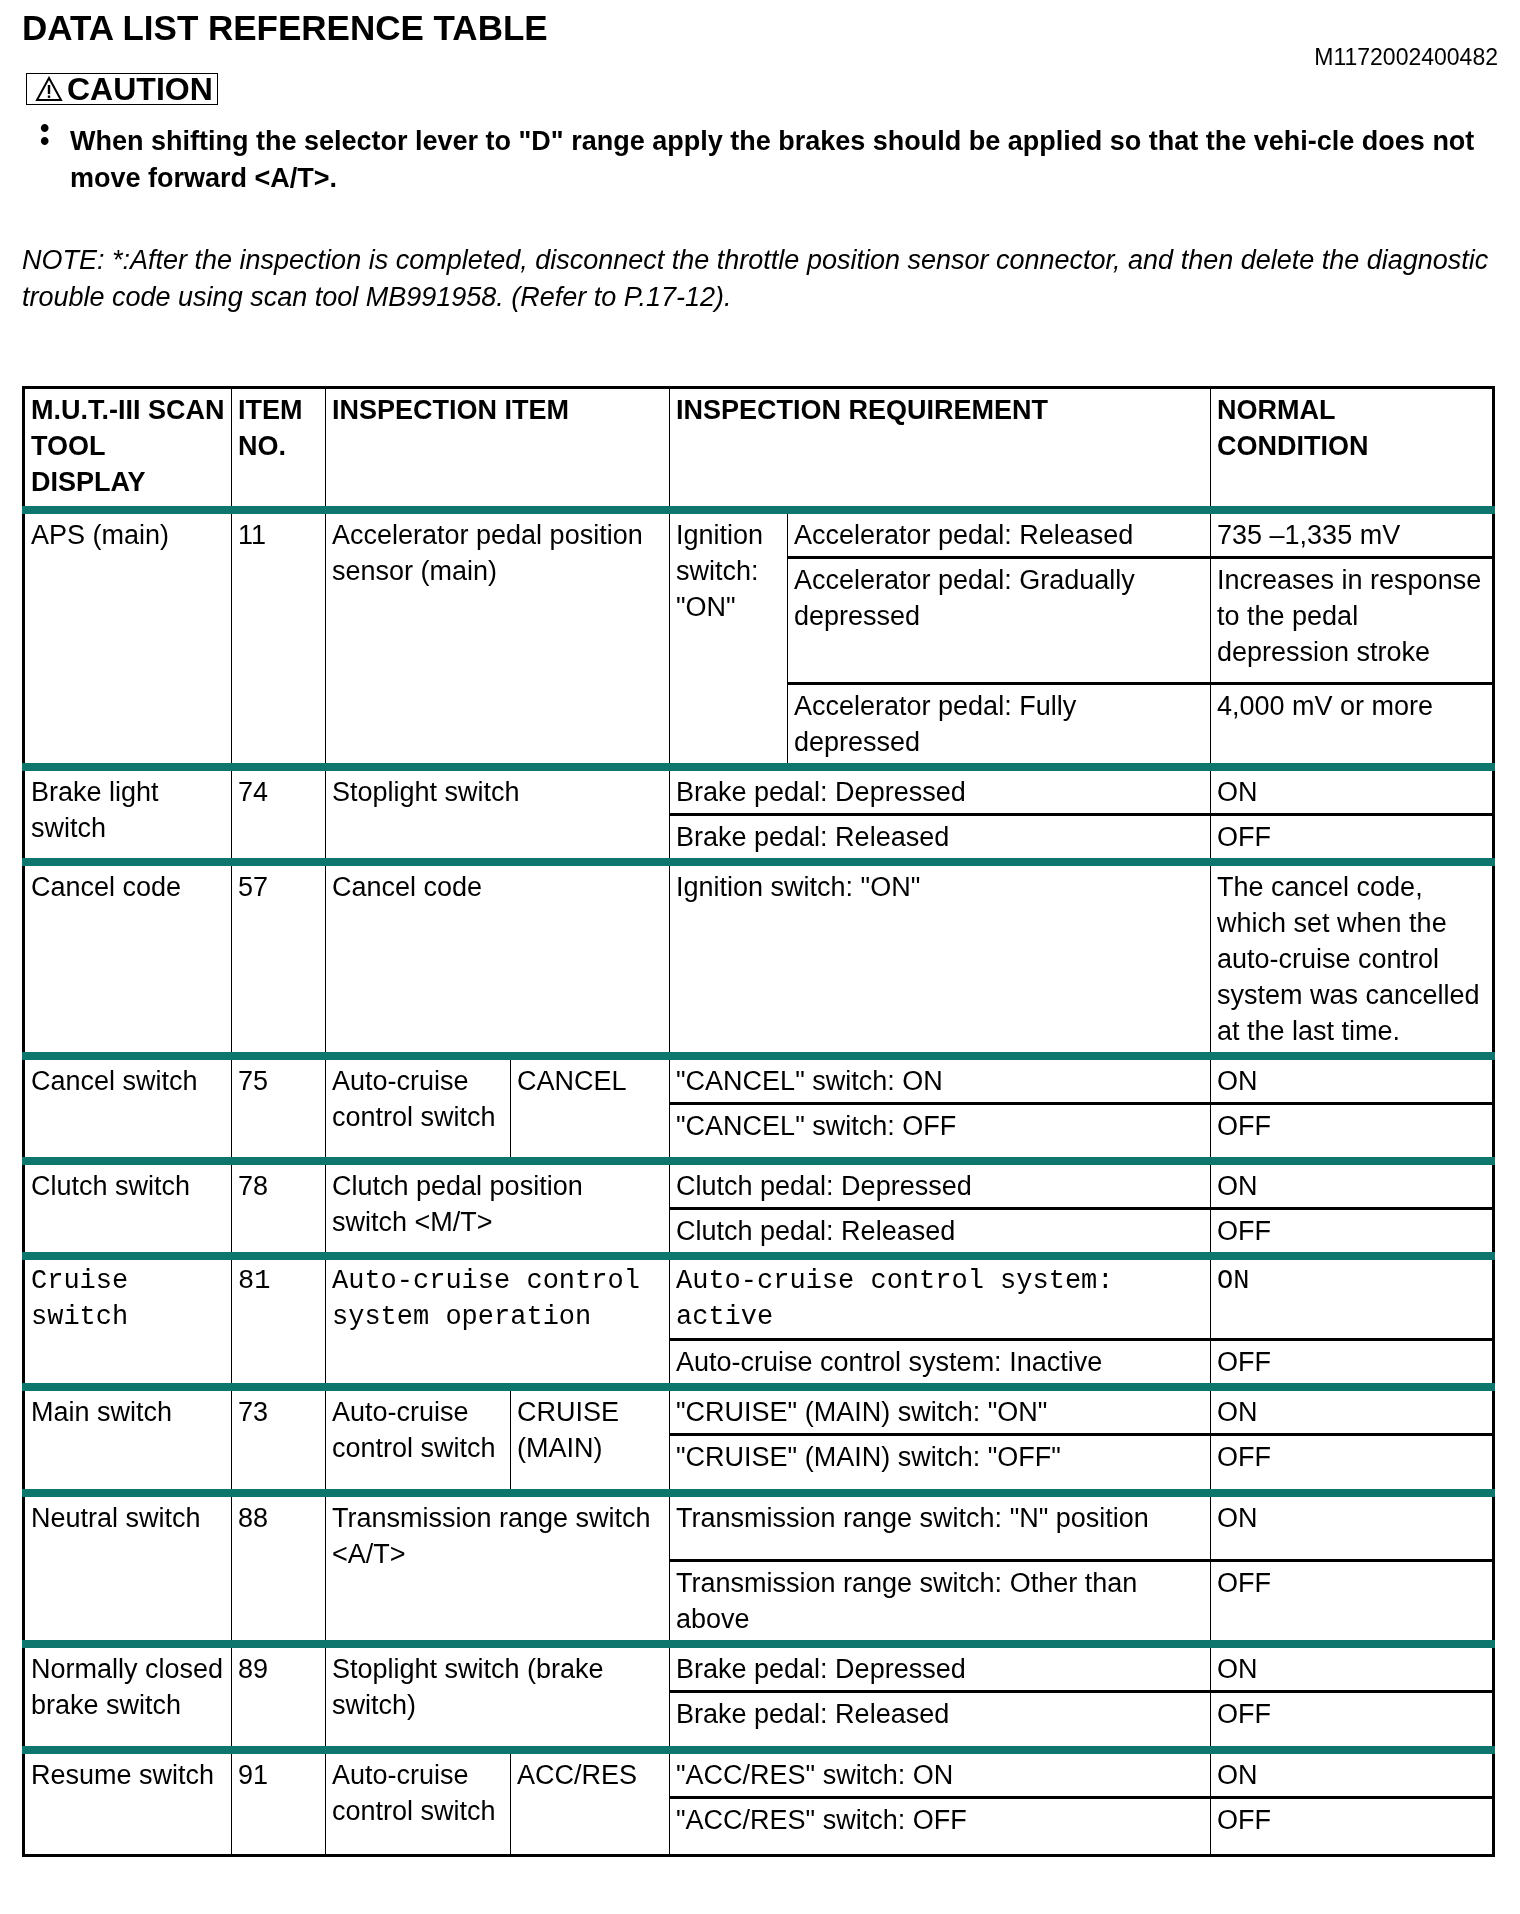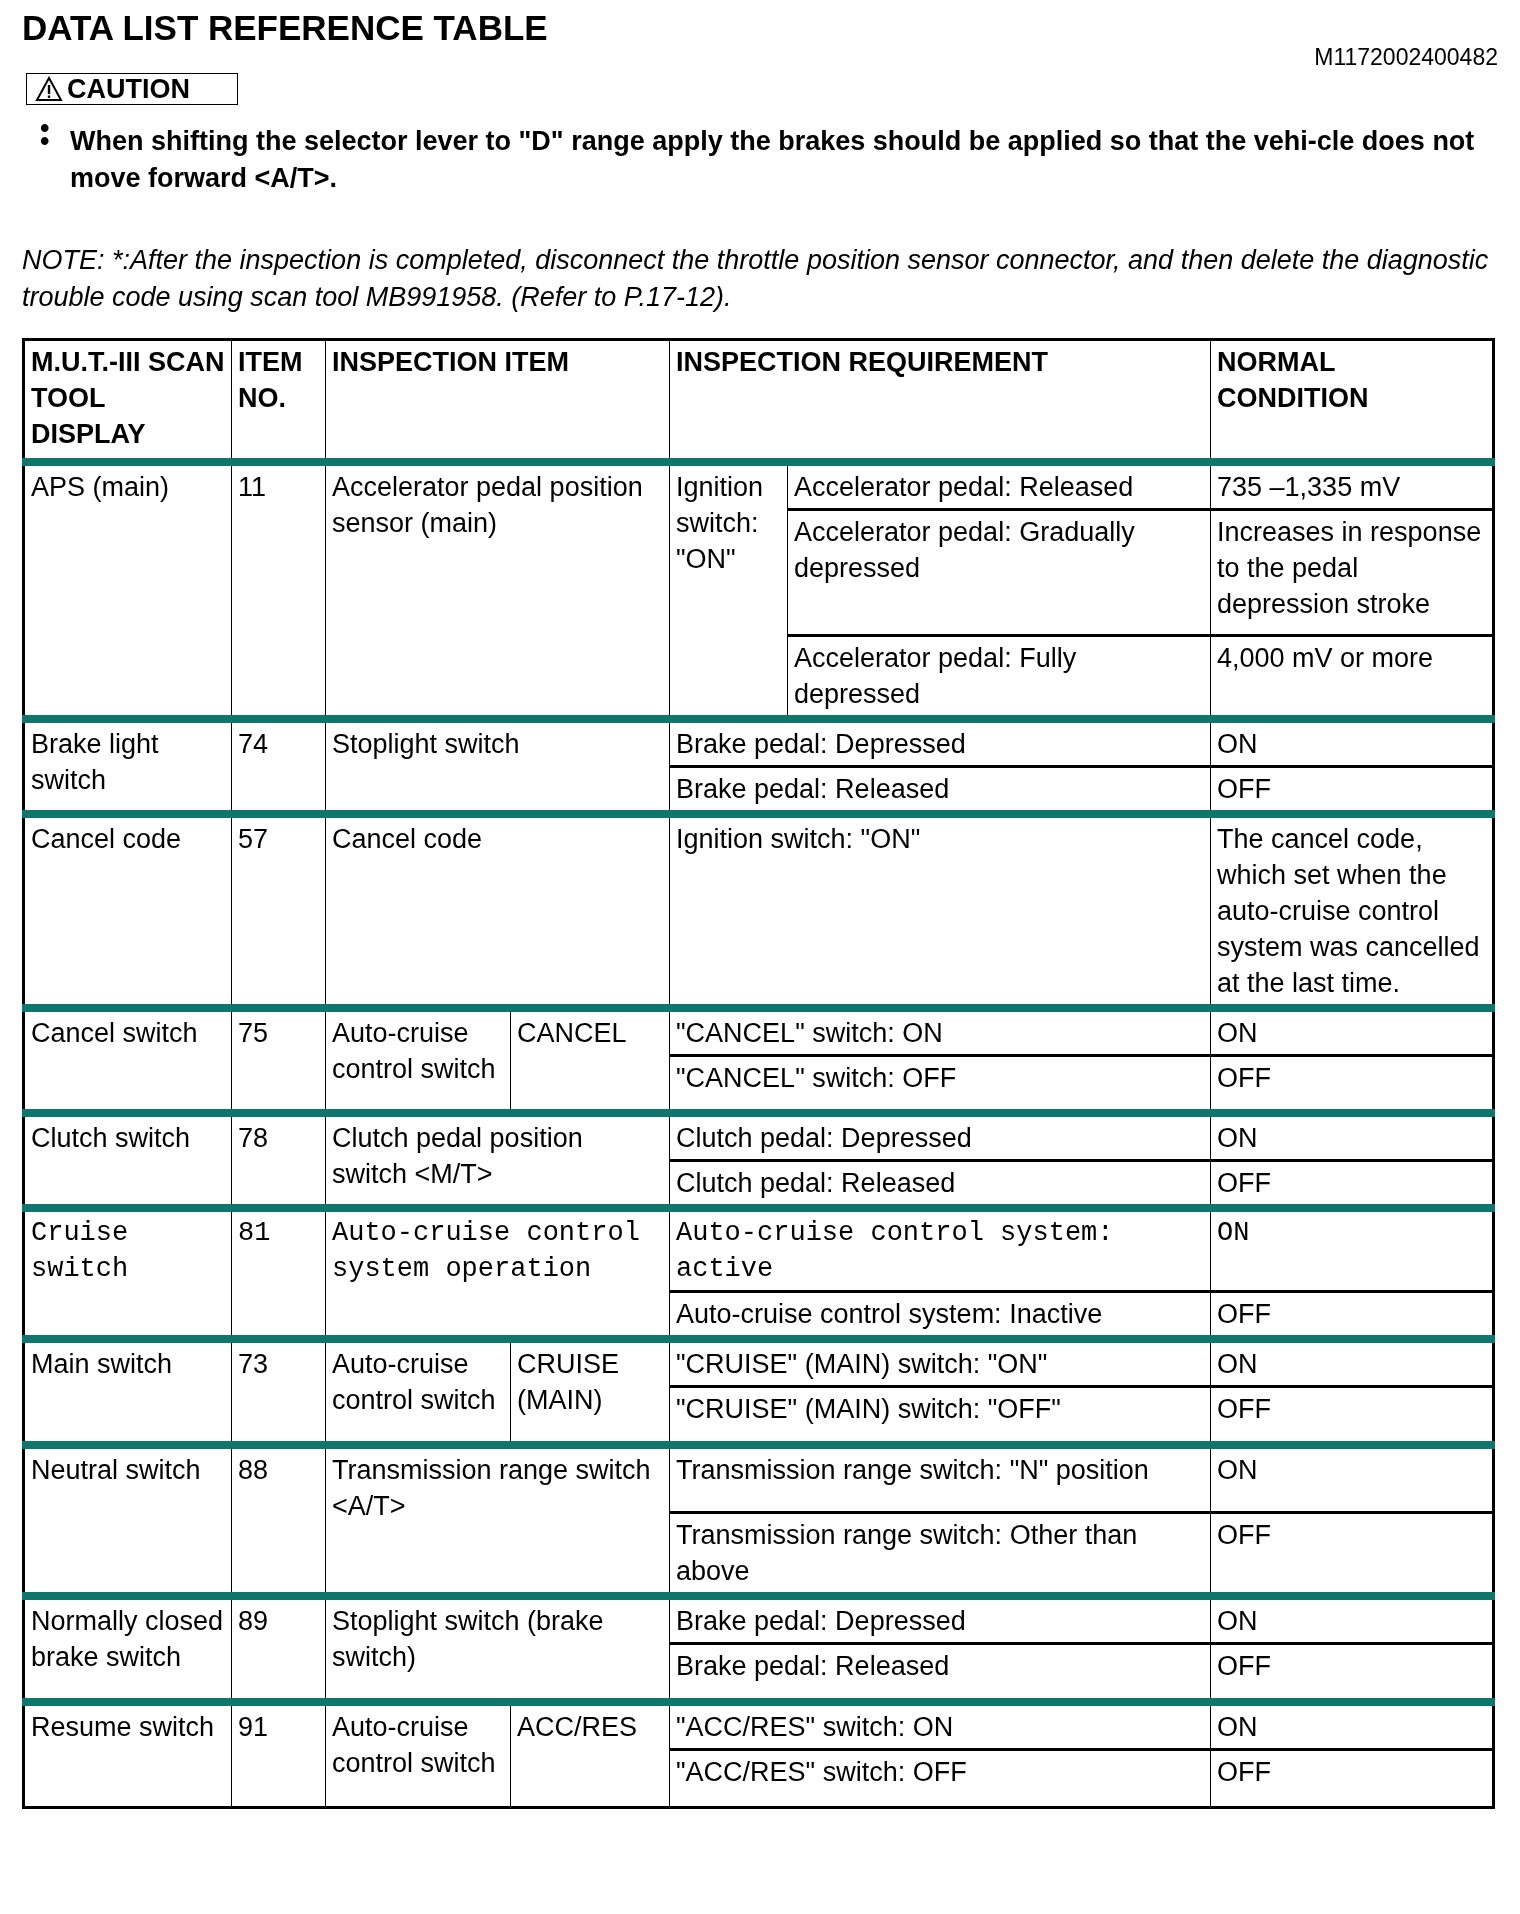--- a/index.html
+++ b/index.html
@@ -9,43 +9,43 @@
   }
   .title {
     position: absolute; left: 22px; top: 8px;
     font-size: 35px; font-weight: bold; letter-spacing: 0px;
   }
   .docid {
     position: absolute; right: 22px; top: 44px;
     font-size: 23px;
   }
   .caution {
-    position: absolute; left: 26px; top: 73px; width: 212px; height: 32px;
+    position: absolute; left: 26px; top: 73px; width: 192px; height: 32px;
     border: 1.5px solid #000; box-sizing: border-box;
     display: flex; align-items: center; padding-left: 8px;
-    font-size: 27px; font-weight: bold;
+    font-size: 32px; font-weight: bold;
   }
   .caution svg { margin-right: 4px; }
   .bullets { position: absolute; left: 36px; top: 110px; width: 1460px; }
   .bullet { position: relative; padding-left: 34px; font-size: 27px; font-weight: bold; line-height: 37px; margin-bottom: 13px; }
   .bullet .dot { position: absolute; left: 4px; top: 0; }
   .note {
     position: absolute; left: 22px; top: 242px; width: 1480px;
     font-size: 27px; font-style: italic; line-height: 37px;
   }
   table.ref {
     position: absolute; left: 22px; top: 338px; width: 1470px;
     border-collapse: collapse; table-layout: fixed;
     font-size: 27px; line-height: 36px;
   }
   table.ref td, table.ref th {
     border: 1.5px solid #000; vertical-align: top; text-align: left;
     padding: 3px 6px 3px 6px; box-sizing: border-box;
   }
-  table.ref { border: 3px solid #000; }
+  table.ref { border: 3px solid #000; margin-top: 48px; }
   table.ref th { font-weight: bold; height: 122px; }
   table.ref tr.grp-top td { border-top: 8px solid #0f766e; }
   table.ref td.sub-top { border-top: 3px solid #000; }
   .c1 { width: 208px; } .c2 { width: 94px; } .c3a { width: 185px; } .c3b { width: 159px; }
   .c4a { width: 118px; } .c4b { width: 423px; } .c5 { width: 283px; }
 </style>
 </head>
 <body>
 
 <div class="title">DATA LIST REFERENCE TABLE</div>

